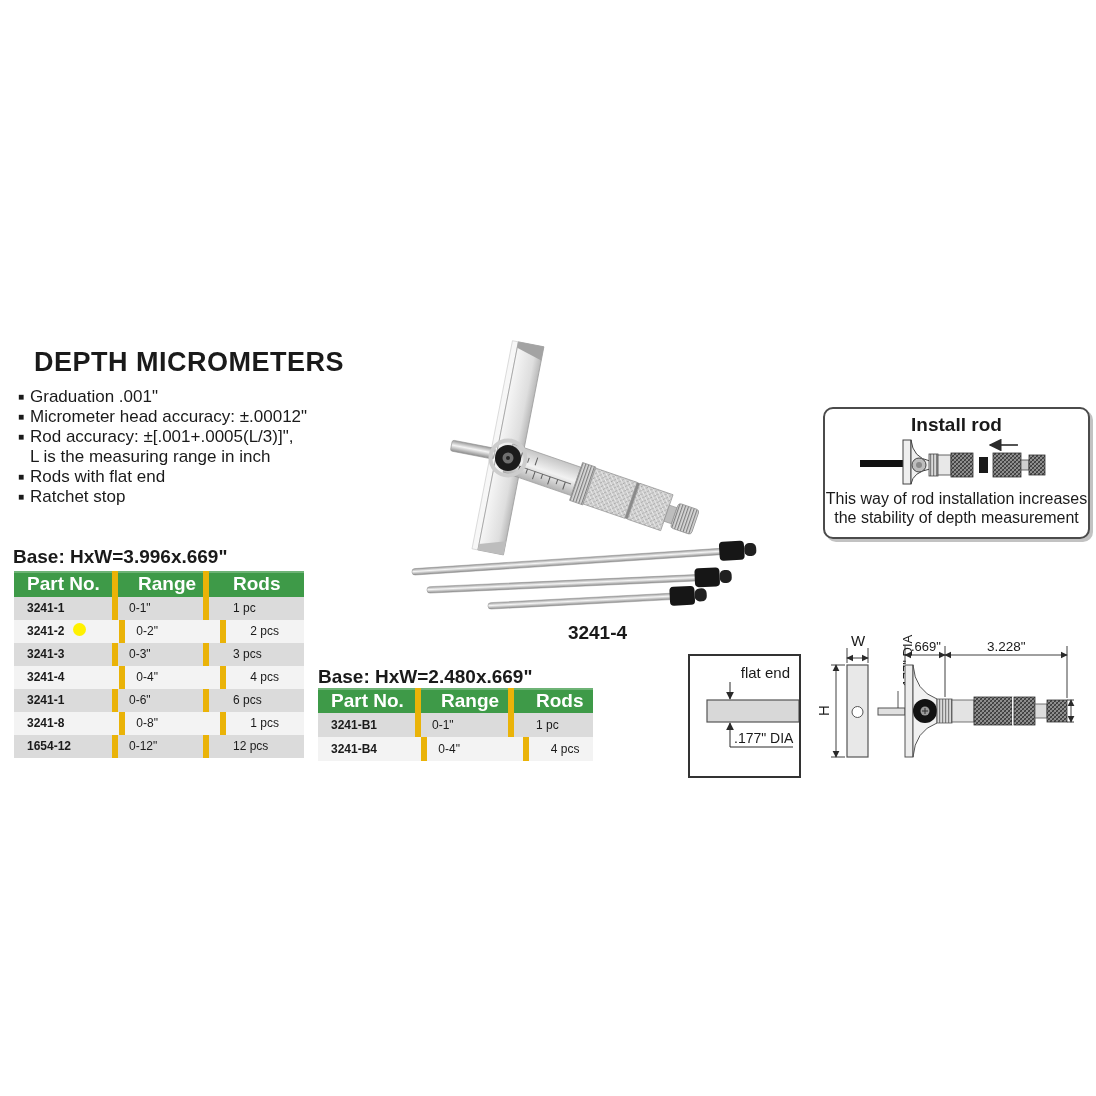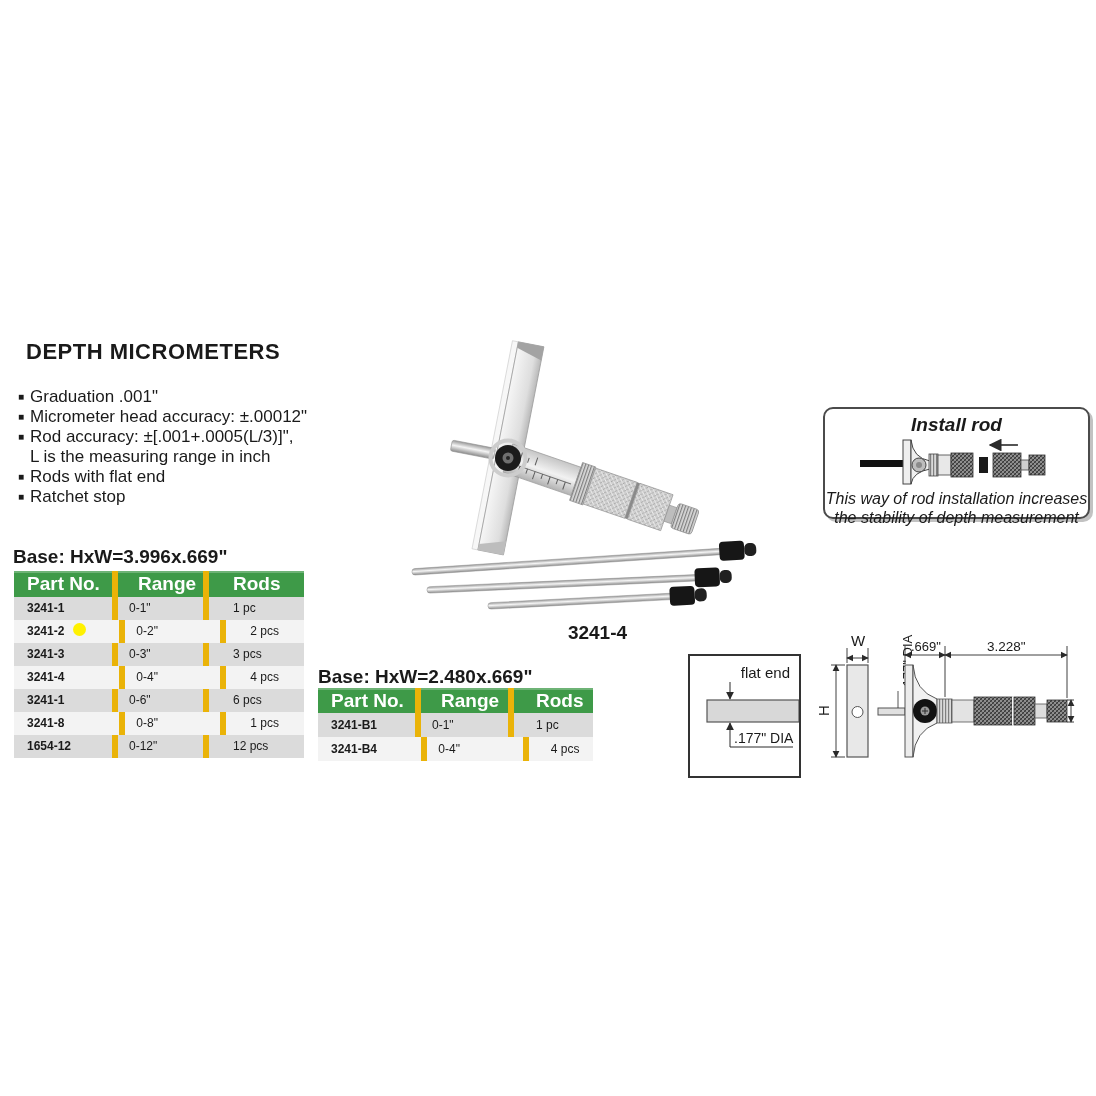--- a/index.html
+++ b/index.html
@@ -1,20 +1,20 @@
 <!DOCTYPE html>
 <html style="--header-green: #3E9A48; --highlight-yellow: #FFF100; --row-gray: #DBDBDB; --row-light: #F3F3F3;"><head>
 <meta charset="utf-8">
 <style>
   html,body{margin:0;padding:0;background:#ffffff;}
   .page{position:relative;width:1096px;height:1096px;background:#ffffff;overflow:hidden;
         font-family:"Liberation Sans", sans-serif;color:#1a1a1a;}
   .abs{position:absolute;}
 
-  .title{left:18px;top:331px;font-size:22px;font-weight:bold;letter-spacing:.5px;margin:8px;}
+  .title{left:18px;top:331px;font-size:27px;font-weight:bold;letter-spacing:.5px;margin:16px;}
 
   .features{left:18px;top:387px;list-style:none;margin:0;padding:0;}
   .features li{height:20px;line-height:20px;font-size:17px;white-space:nowrap;}
   .bullet{display:inline-block;width:12px;font-size:10px;vertical-align:2px;}
 
   .heading{font-size:19px;font-weight:bold;white-space:nowrap;}
   .h1pos{left:13px;top:546px;}
   .h2pos{left:318px;top:666px;}
 
   .ptable{background:#fff;}
@@ -38,23 +38,23 @@
   .t-small .c2{width:93px;padding-left:11px;}
   .t-small .c3{width:85px;padding-left:22px;}
   .t-small .th-row .c2{padding-left:20px;}
   .row-a{background:var(--row-gray,#DBDBDB);}
   .row-b{background:var(--row-light,#F3F3F3);gap:28px;}
   .dot{display:inline-block;width:13px;height:13px;border-radius:50%;
        background:var(--highlight-yellow,#FFF100);margin-left:9px;vertical-align:-1px;}
 
   .caption{left:545px;top:622px;width:105px;text-align:center;font-size:19px;font-weight:bold;}
 
-  .install-box{left:823px;top:407px;width:267px;height:112px;box-sizing:border-box;
+  .install-box{left:823px;top:407px;width:267px;height:132px;box-sizing:border-box;
        border:2px solid #4b4b4b;border-radius:10px;background:#fff;
-       box-shadow:3px 3px 0 #c2c2c2;font-style:italic;}
+       box-shadow:3px 3px 0 #c2c2c2;}
   .ib-title{text-align:center;font-size:19px;font-weight:bold;margin-top:5px;}
   .ib-text{text-align:center;font-size:16px;line-height:19px;margin-top:1px;}
 
   .flatend-box{left:688px;top:654px;width:113px;height:124px;box-sizing:border-box;
        border:2px solid #333;background:#fff;}
 
   svg text{font-family:"Liberation Sans", sans-serif;fill:#1a1a1a;}
 </style>
 </head>
 <body>

